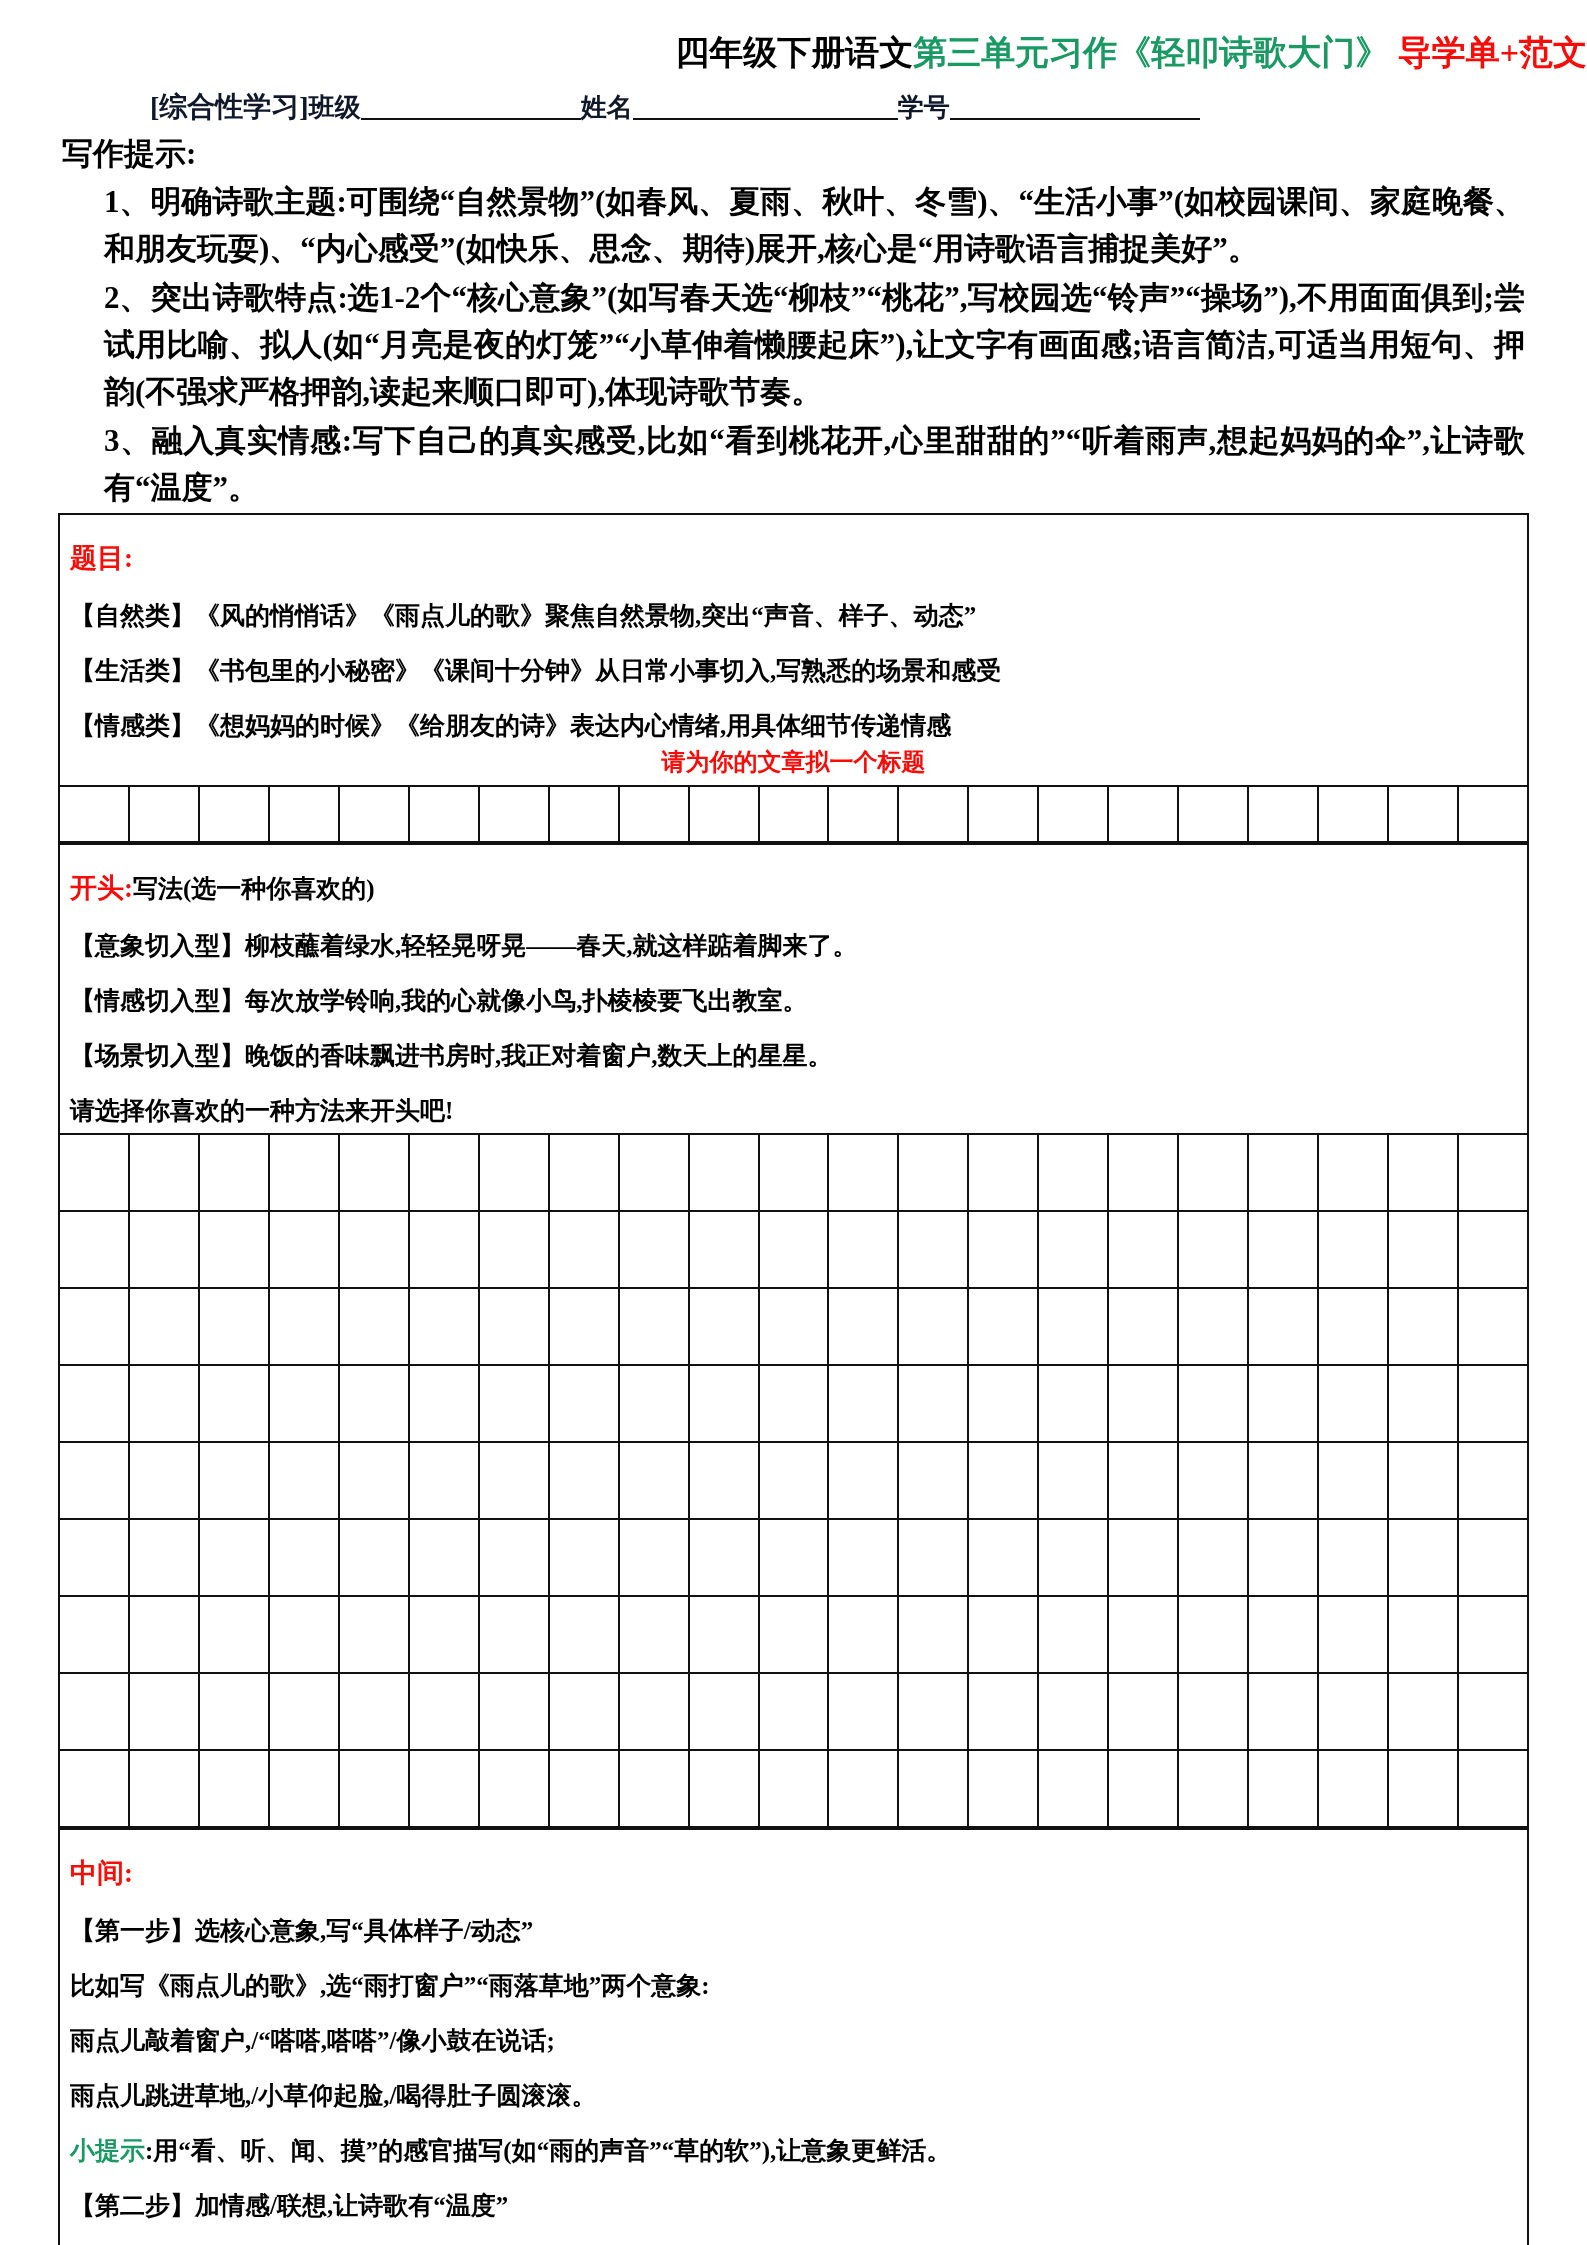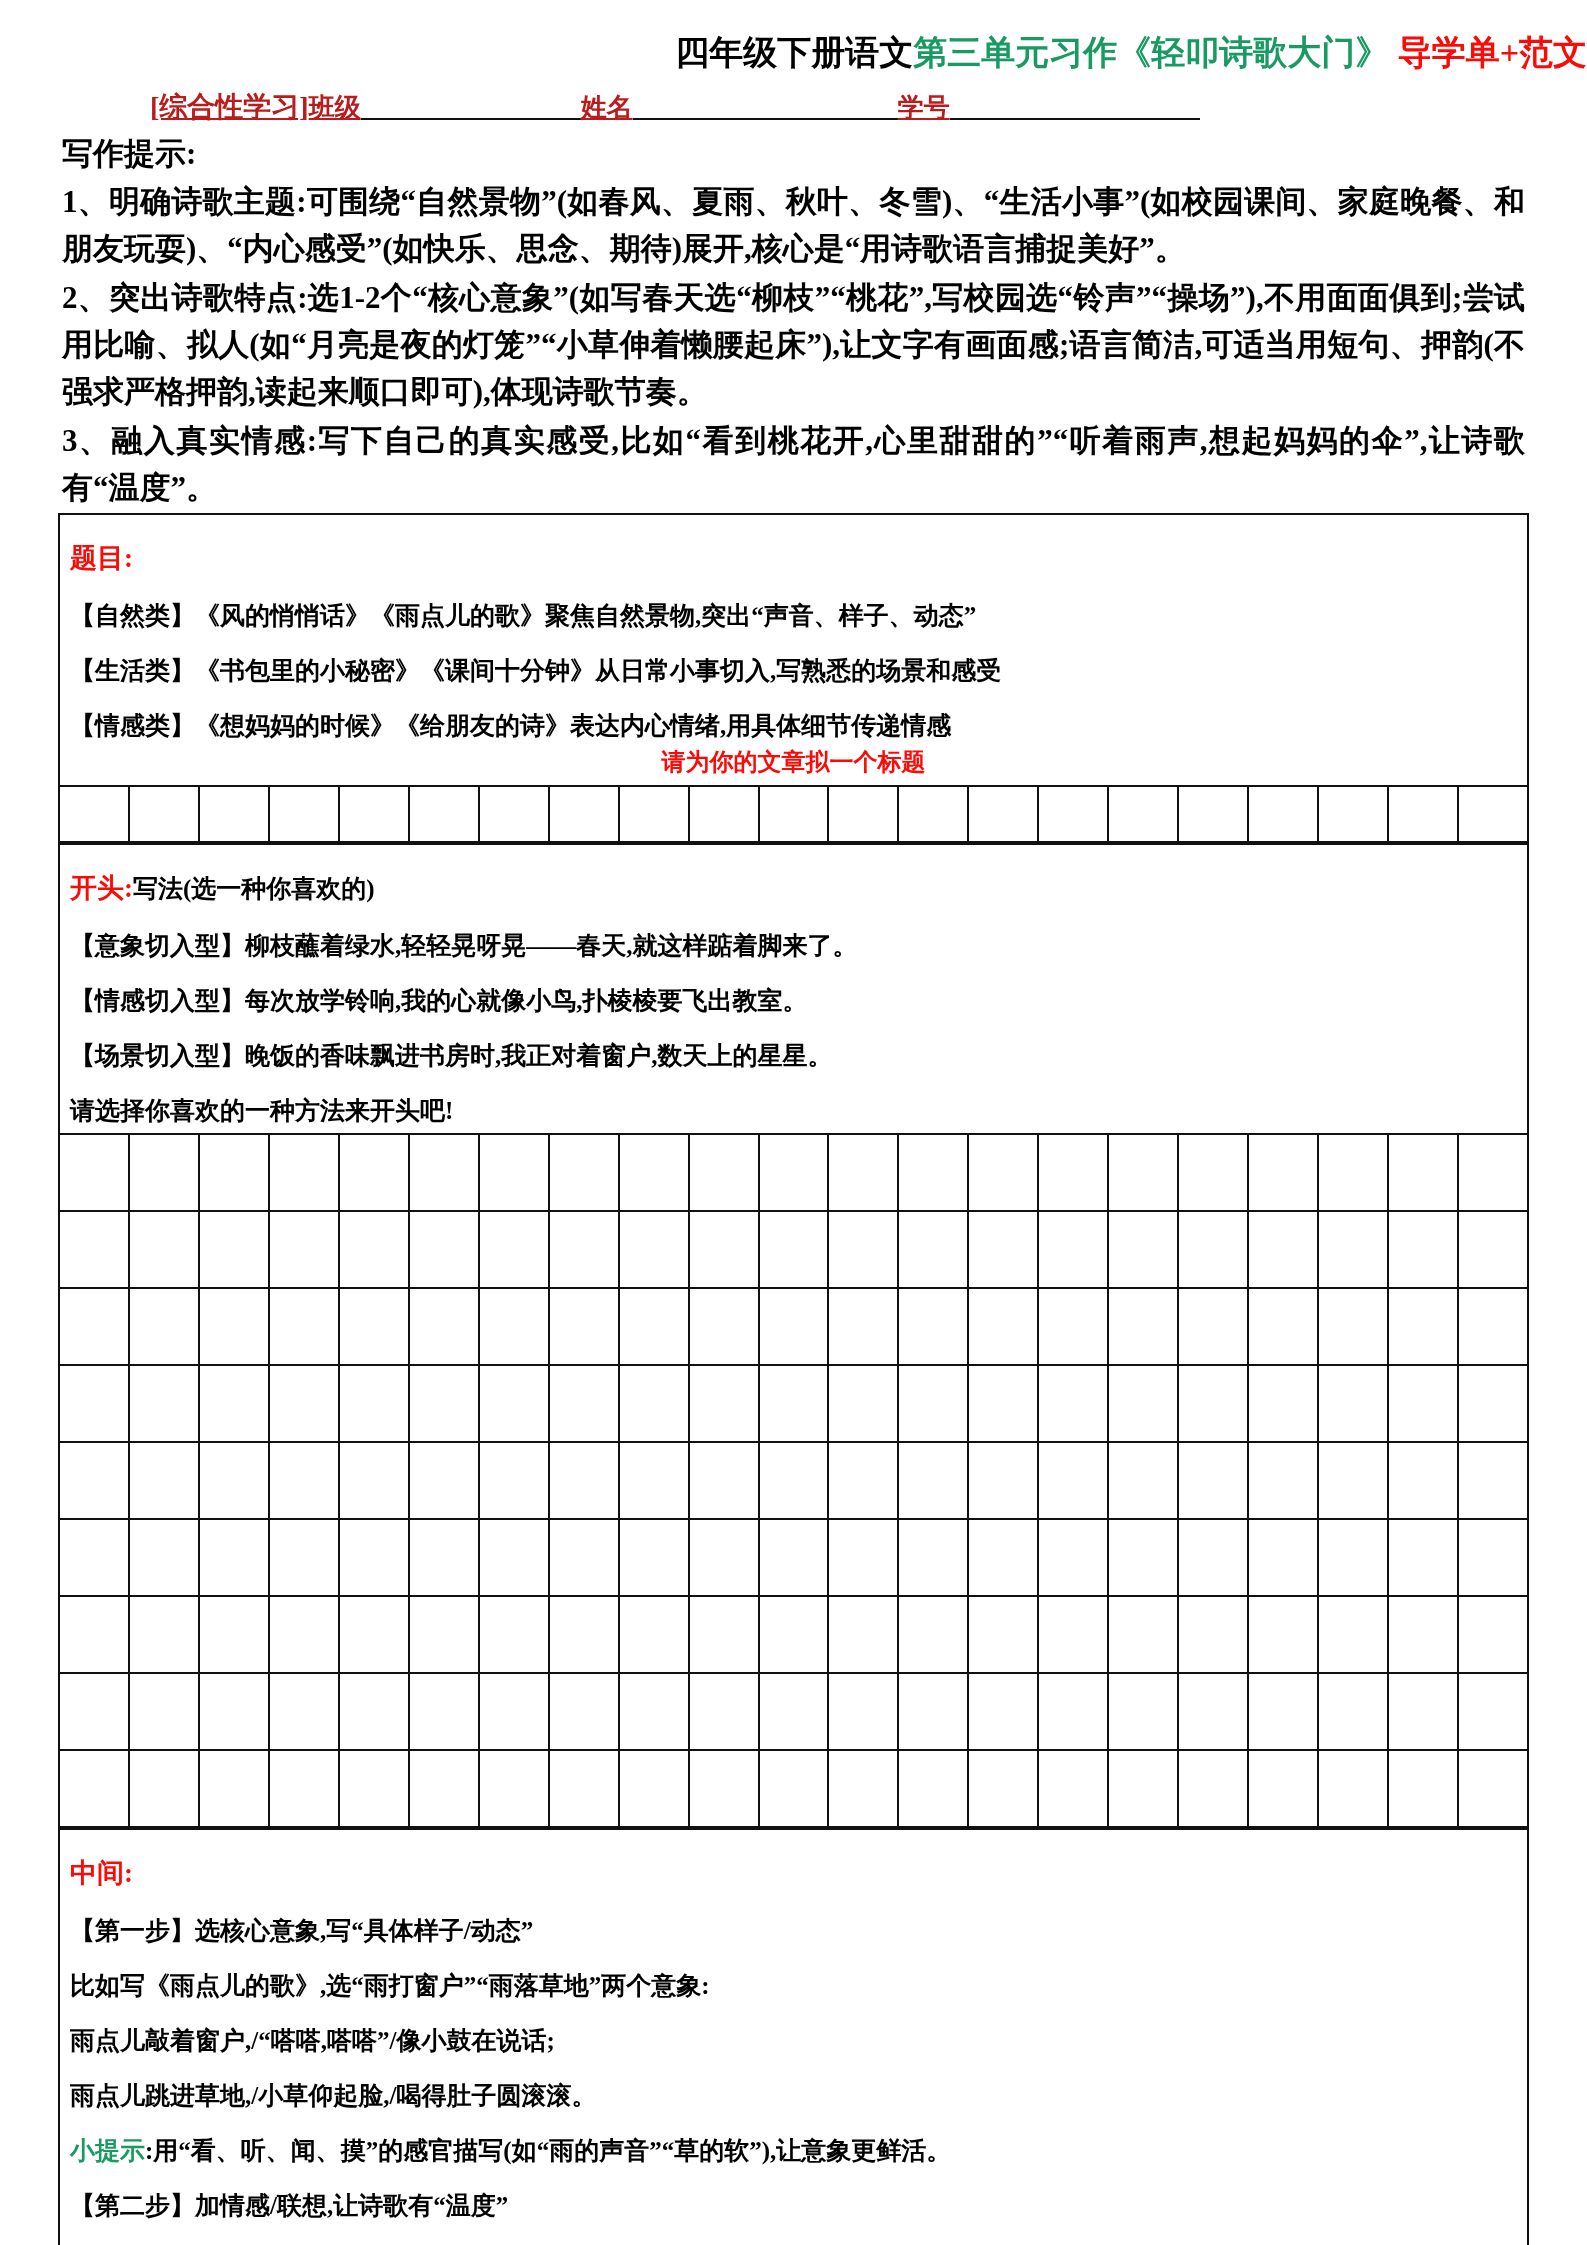--- a/index.html
+++ b/index.html
@@ -28,25 +28,24 @@
   }
   .t-black { color: #000000; }
   .t-green { color: #1a9a63; }
   .t-red   { color: #fb0b07; }
 
   
   .info-line {
     margin: 18px 0 0 0;
     padding-left: 150px;
     font-size: 26px;
-    color: #b91c1c;
+    color: #0f172a;
     white-space: nowrap;
     font-weight: 600;
     line-height: 1.2;
-    text-decoration: underline;
   }
   .info-line .bracket { font-size: 28px; font-weight: 700; }
   .blank-s { display:inline-block; border-bottom: 2px solid #111; width: 220px; height: 26px; vertical-align: -4px;}
   .blank-m { display:inline-block; border-bottom: 2px solid #111; width: 265px; height: 26px; vertical-align: -4px;}
   .blank-e { display:inline-block; border-bottom: 2px solid #111; width: 250px; height: 26px; vertical-align: -4px;}
 
   
   .tips-wrap { padding: 8px 62px 0 62px; }
   .tips-head {
     font-size: 31px;
@@ -56,20 +55,21 @@
     margin-bottom: 1px;
   }
   .tip-p {
     font-size: 31px;
     line-height: 1.52;
     color: #000;
     font-weight: 600;
     text-align: justify;
     text-justify: inter-ideograph;
     margin-bottom: 2px;
+    margin-left: 42px;
   }
 
   
   .panel {
     margin: 0 58px;
     border: 2px solid #111;
     border-bottom: none;
     padding: 0;
   }
   .panel.last { border-bottom: 2px solid #4c1d95; }

